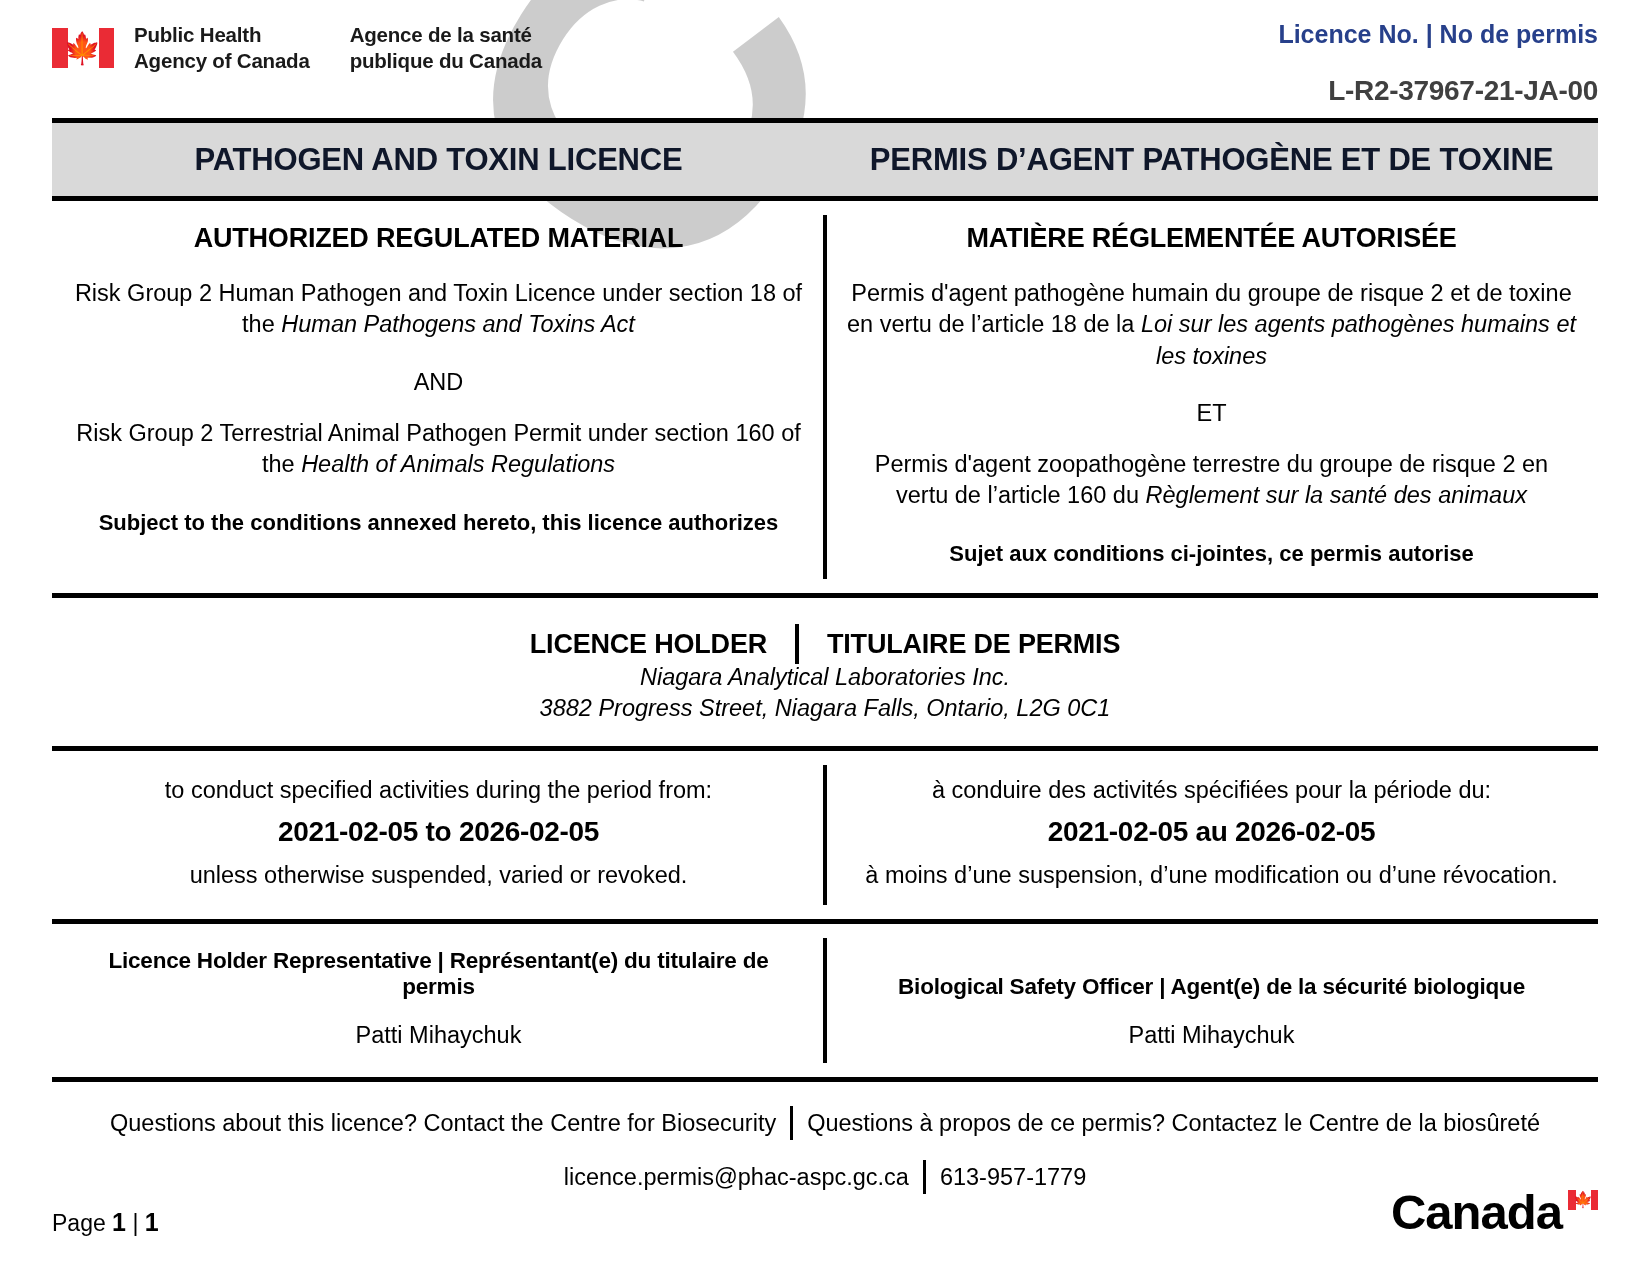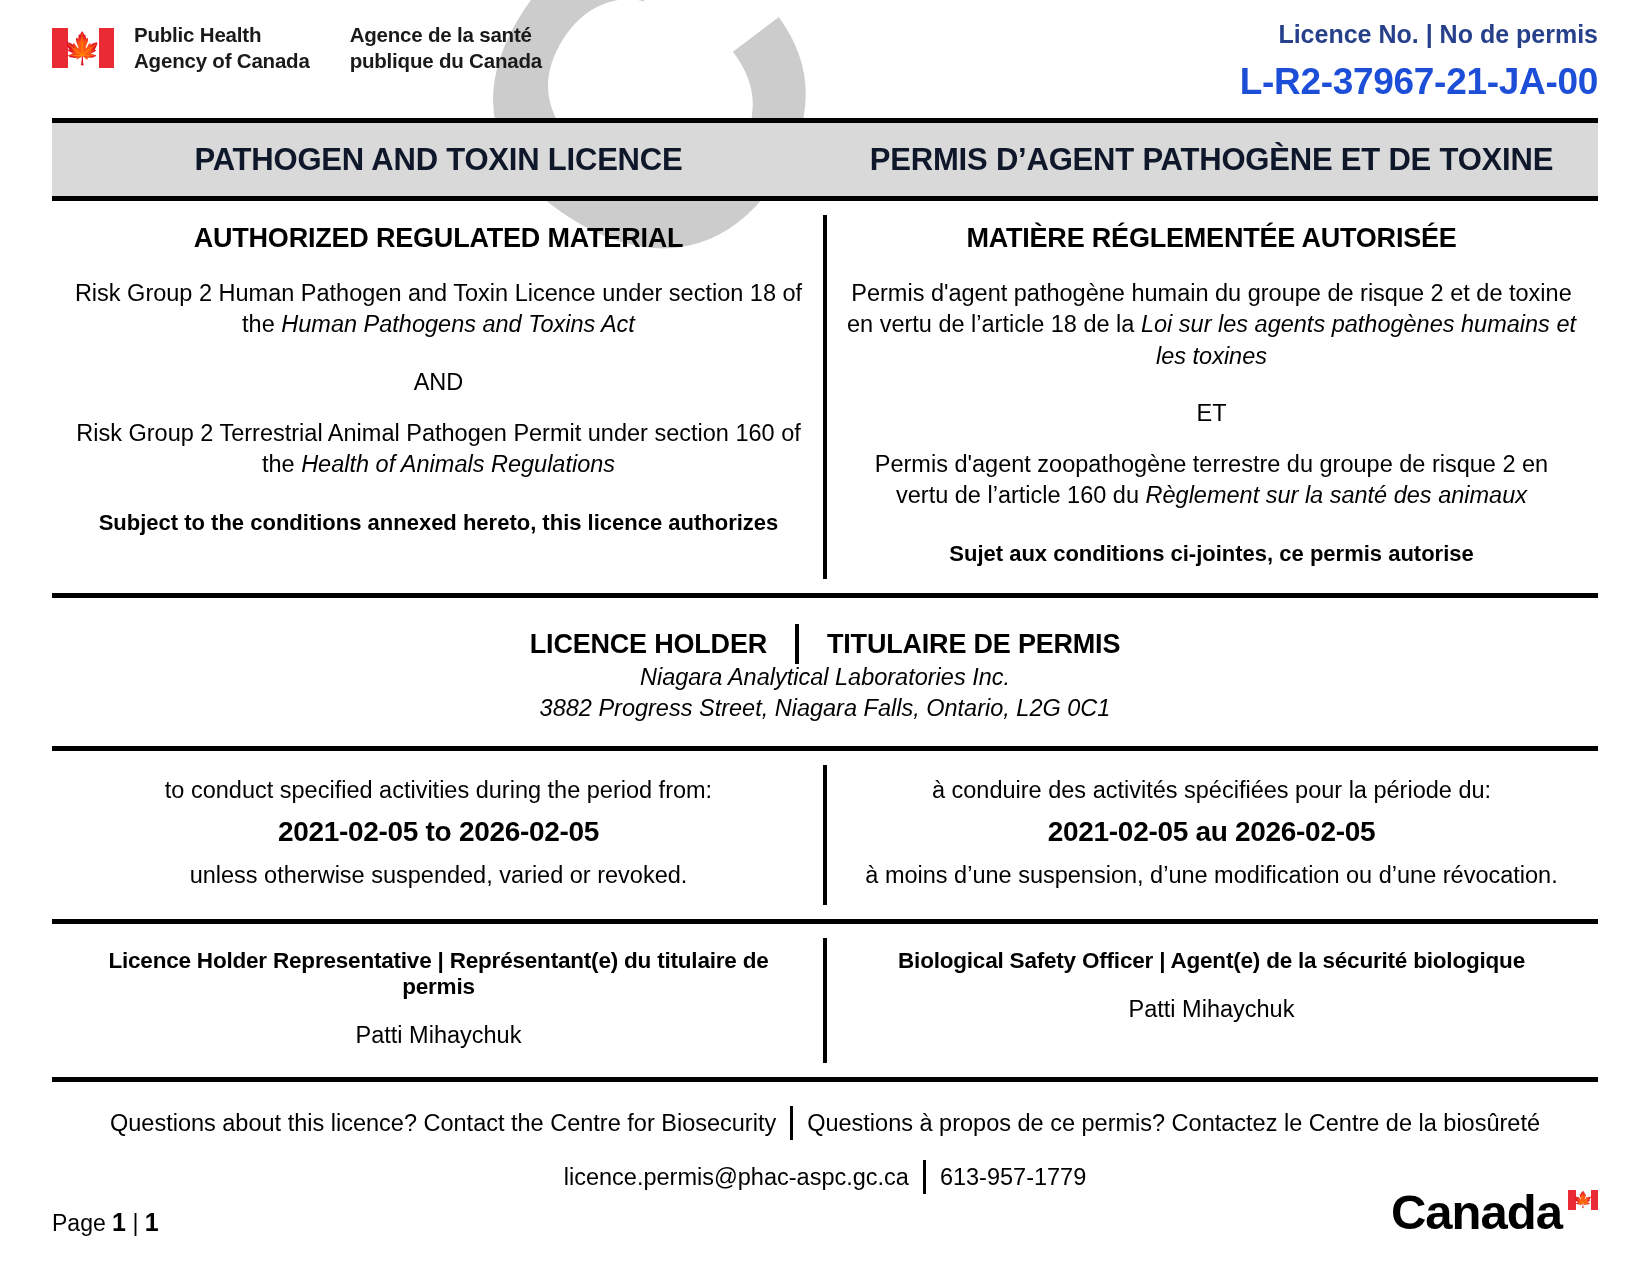--- a/index.html
+++ b/index.html
@@ -99,24 +99,24 @@
     text-align: right;
     margin-top: 20px;
   }
   #licence-no-label {
     color: #27408B;
     font-size: 25px;
     font-weight: bold;
     letter-spacing: 0px;
   }
   #licence-no-value {
-    margin-top: 12px;
-    font-size: 37px;
-    font-weight: bold;
-    color: #1d4ed8;
+    margin-top: 26px;
+    font-size: 28px;
+    font-weight: bold;
+    color: #404040;
     letter-spacing: -0.3px;
   }
 
   
   #sheet {
     position: relative;
     z-index: 10;
     margin: 0 52px;
   }
   .rule {
@@ -229,21 +229,21 @@
     margin-top: 12px;
     letter-spacing: -0.3px;
   }
   .period-note {
     font-size: 23.5px;
     margin-top: 14px;
     margin-bottom: 26px;
   }
 
   
-  #sig-band { padding: 0; }
+  #sig-band { padding: 0; align-items: flex-end; }
   .sig-role {
     font-size: 22.5px;
     font-weight: bold;
     letter-spacing: -0.2px;
     margin-top: 24px;
   }
   .sig-name {
     font-size: 23.5px;
     margin-top: 22px;
     margin-bottom: 28px;

